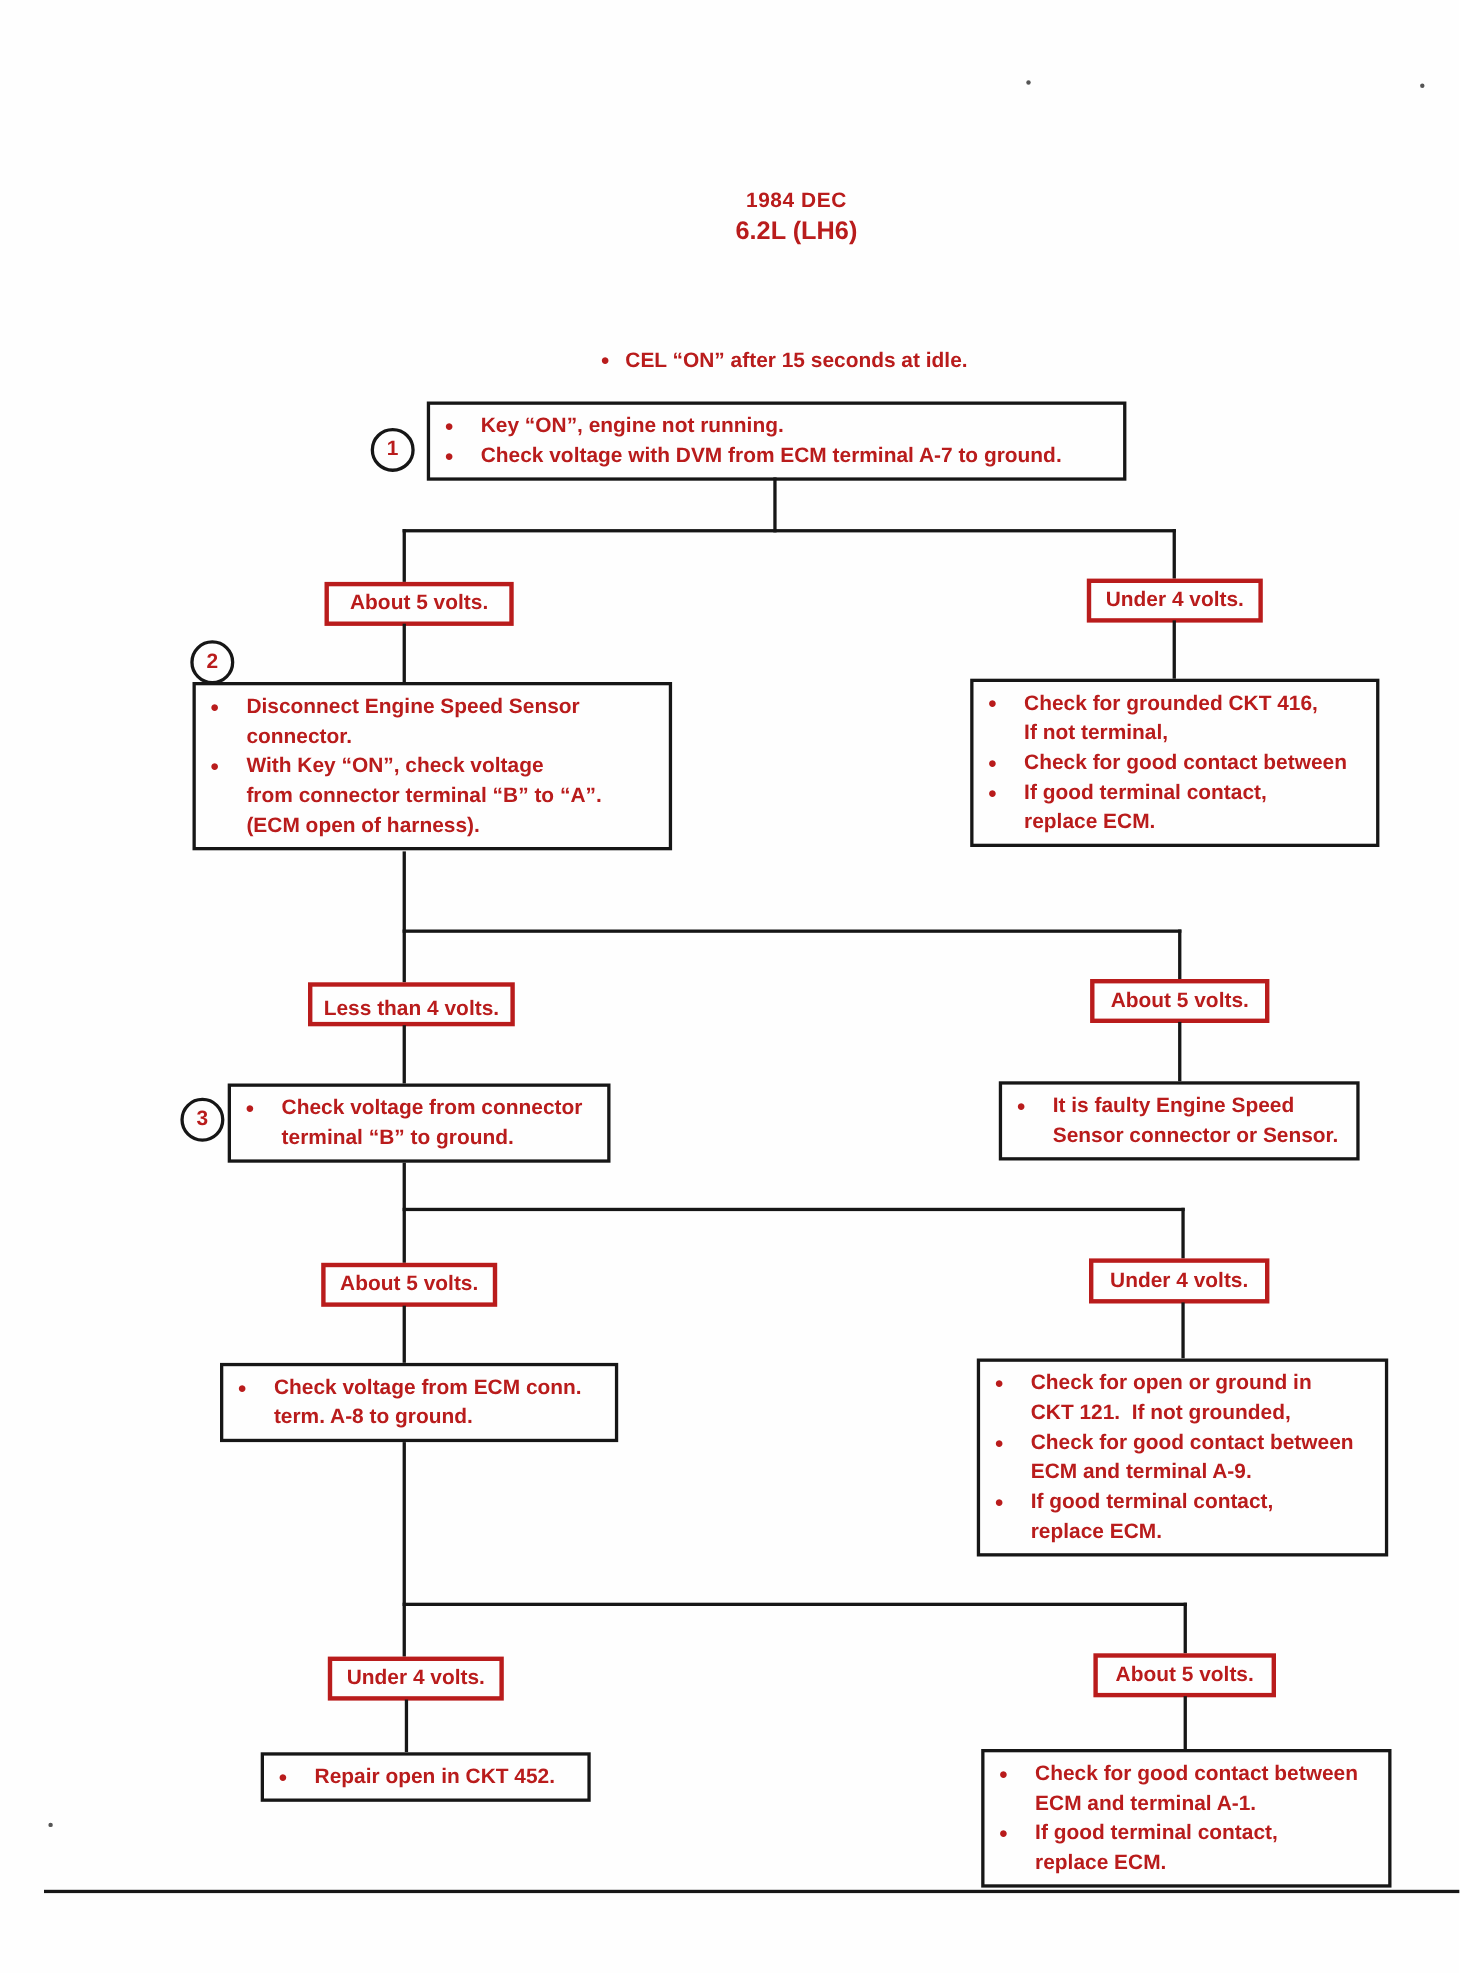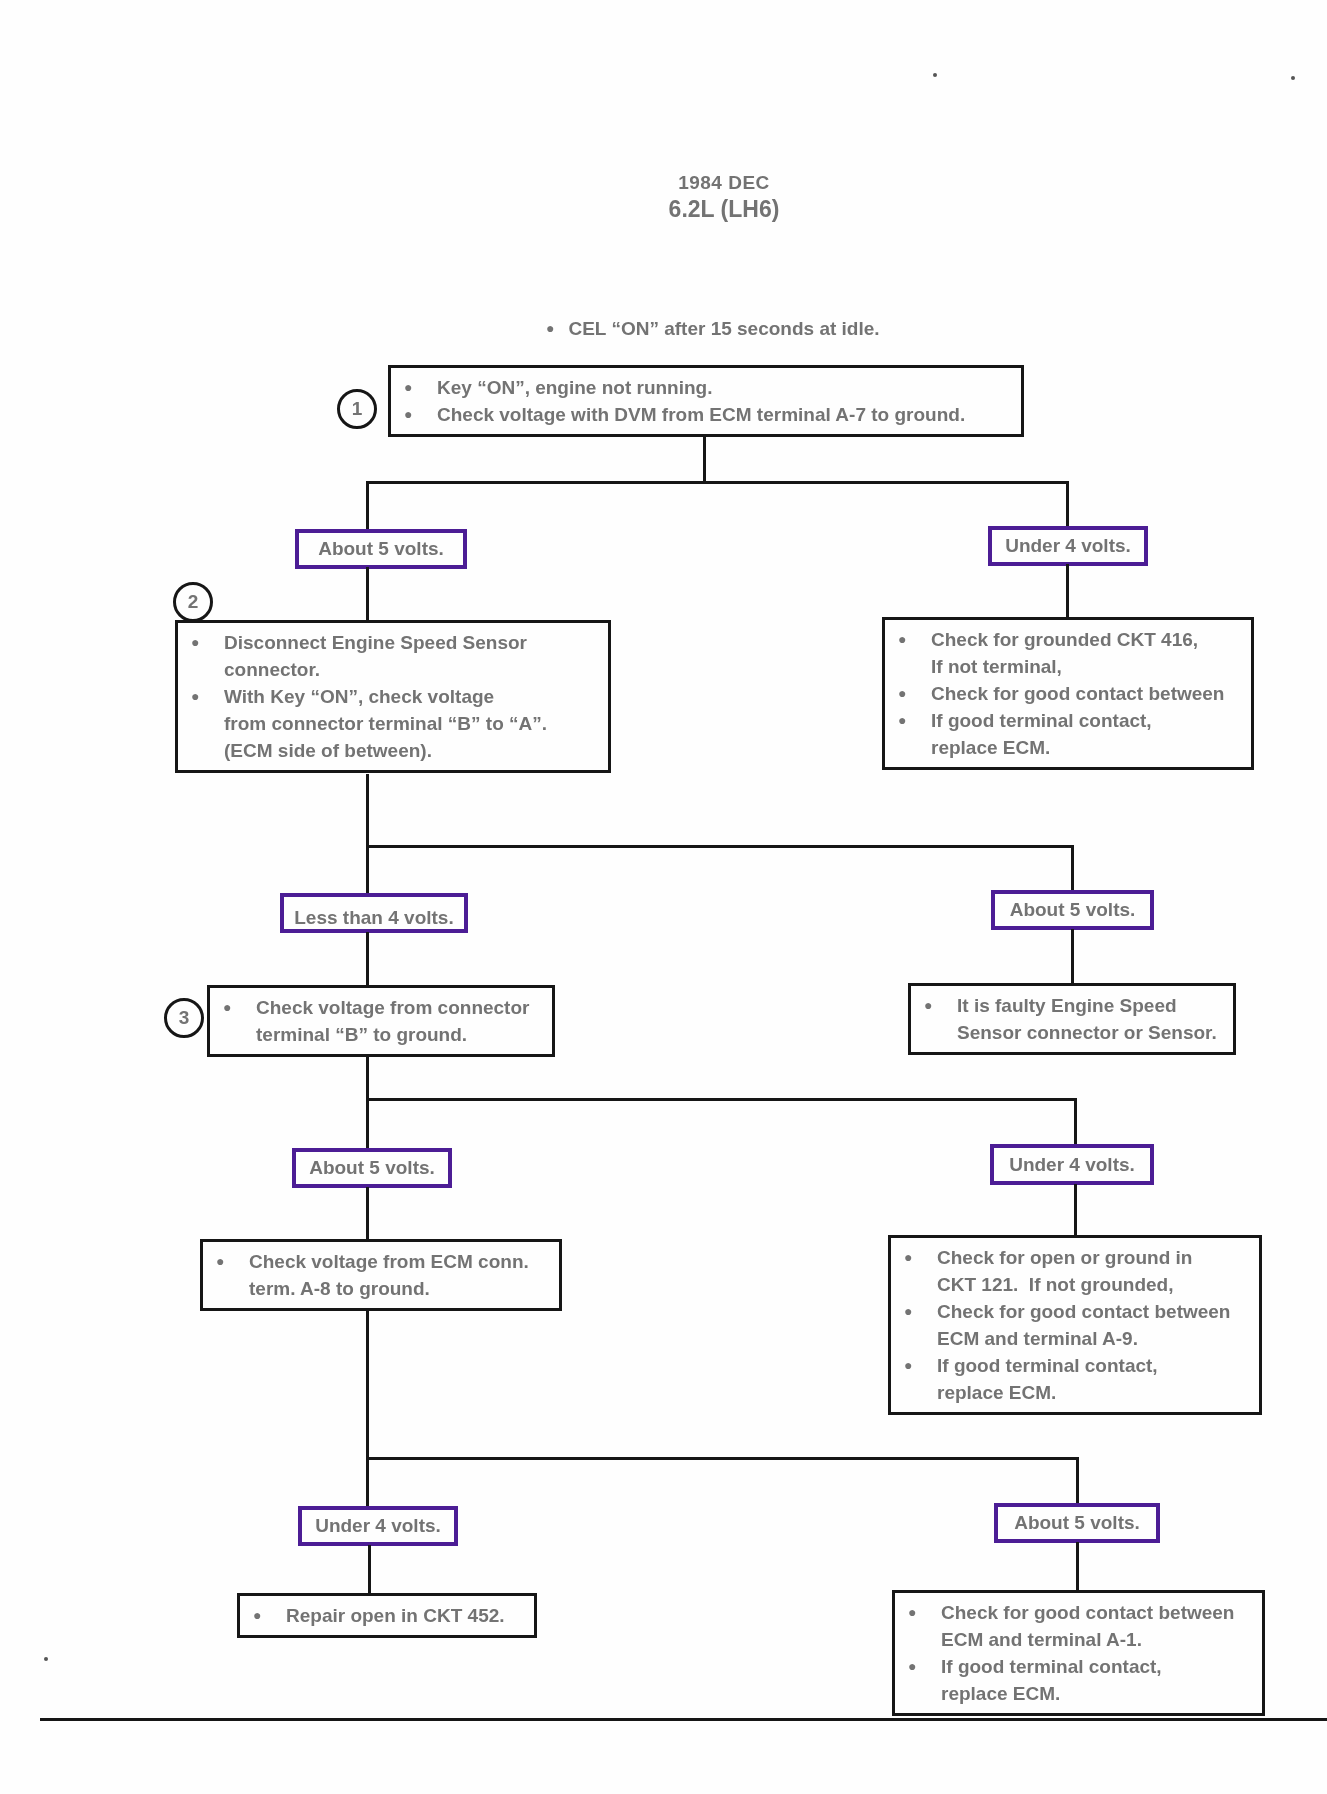--- a/index.html
+++ b/index.html
@@ -1,35 +1,35 @@
 <!DOCTYPE html>
 <html><head>
 <meta charset="utf-8">
 <style>
   * { margin:0; padding:0; box-sizing:border-box; }
   html,body { background:#ffffff; }
   .page {
     position:relative; width:1327px; height:1794px; background:#fefefe;
-    font-family:"Liberation Sans", sans-serif; color:#737373; overflow:hidden;
+    font-family:"Liberation Sans", sans-serif; color:#b91c1c; overflow:hidden;
   }
   .abs { position:absolute; }
   .titleblock { text-align:center; font-weight:bold; }
   .t1 { font-size:19px; letter-spacing:.5px; }
   .t2 { font-size:23px; margin-top:2px; }
   .t3 { font-size:23px; margin-top:2px; letter-spacing:.5px; }
   .symptom { font-size:19px; font-weight:bold; white-space:nowrap;margin-left:34px; }
   .symptom .bullet { font-size:14px; margin-right:14px; vertical-align:2px; }
   .cbox {
     position:absolute; border:3px solid #161616; background:#fefefe;
     padding:6px 8px 6px 0; font-size:19px; font-weight:bold; line-height:27px;
   }
   .line { position:relative; padding-left:46px; white-space:nowrap; }
   .line .bullet { position:absolute; left:13px; top:0; font-size:14px; }
   .vbox {
-    position:absolute; border:4px solid #4c1d95; background:#fefefe;
+    position:absolute; border:4px solid #b91c1c; background:#fefefe;
     font-size:19px; font-weight:bold; display:flex; align-items:center;
     justify-content:center; white-space:nowrap;
   }
   .circ {
     position:absolute; width:40px; height:40px; border:3px solid #161616;
     border-radius:50%; display:flex; align-items:center; justify-content:center;
     font-size:19px; font-weight:bold; background:#fefefe;
   }
   .cline { position:absolute; background:#161616; }
   .rule { position:absolute; background:#161616; }
@@ -67,21 +67,21 @@
       <span>Under 4 volts.</span>
     </div>
 
   <div class="cline" style="left:366px; top:567px; width:3px; height:55px;"></div>
   <div class="circ" style="left:173px; top:582px;">2</div>
   <div class="cbox" style="left:175px; top:620px; width:436px;">
     <div class="line"><span class="bullet">●</span><span>Disconnect Engine Speed Sensor</span></div>
     <div class="line">connector.</div>
     <div class="line"><span class="bullet">●</span><span>With Key “ON”, check voltage</span></div>
     <div class="line">from connector terminal “B” to “A”.</div>
-    <div class="line">(ECM side of between).</div>
+    <div class="line">(ECM open of harness).</div>
   </div>
 
   <div class="cline" style="left:1066px; top:564px; width:3px; height:55px;"></div>
   <div class="cbox" style="left:882px; top:617px; width:372px;">
     <div class="line"><span class="bullet">●</span><span>Check for grounded CKT 416,</span></div>
     <div class="line">If not terminal,</div>
     <div class="line"><span class="bullet">●</span><span>Check for good contact between</span></div>
     <div class="line"><span class="bullet">●</span><span>If good terminal contact,</span></div>
     <div class="line">replace ECM.</div>
   </div>

